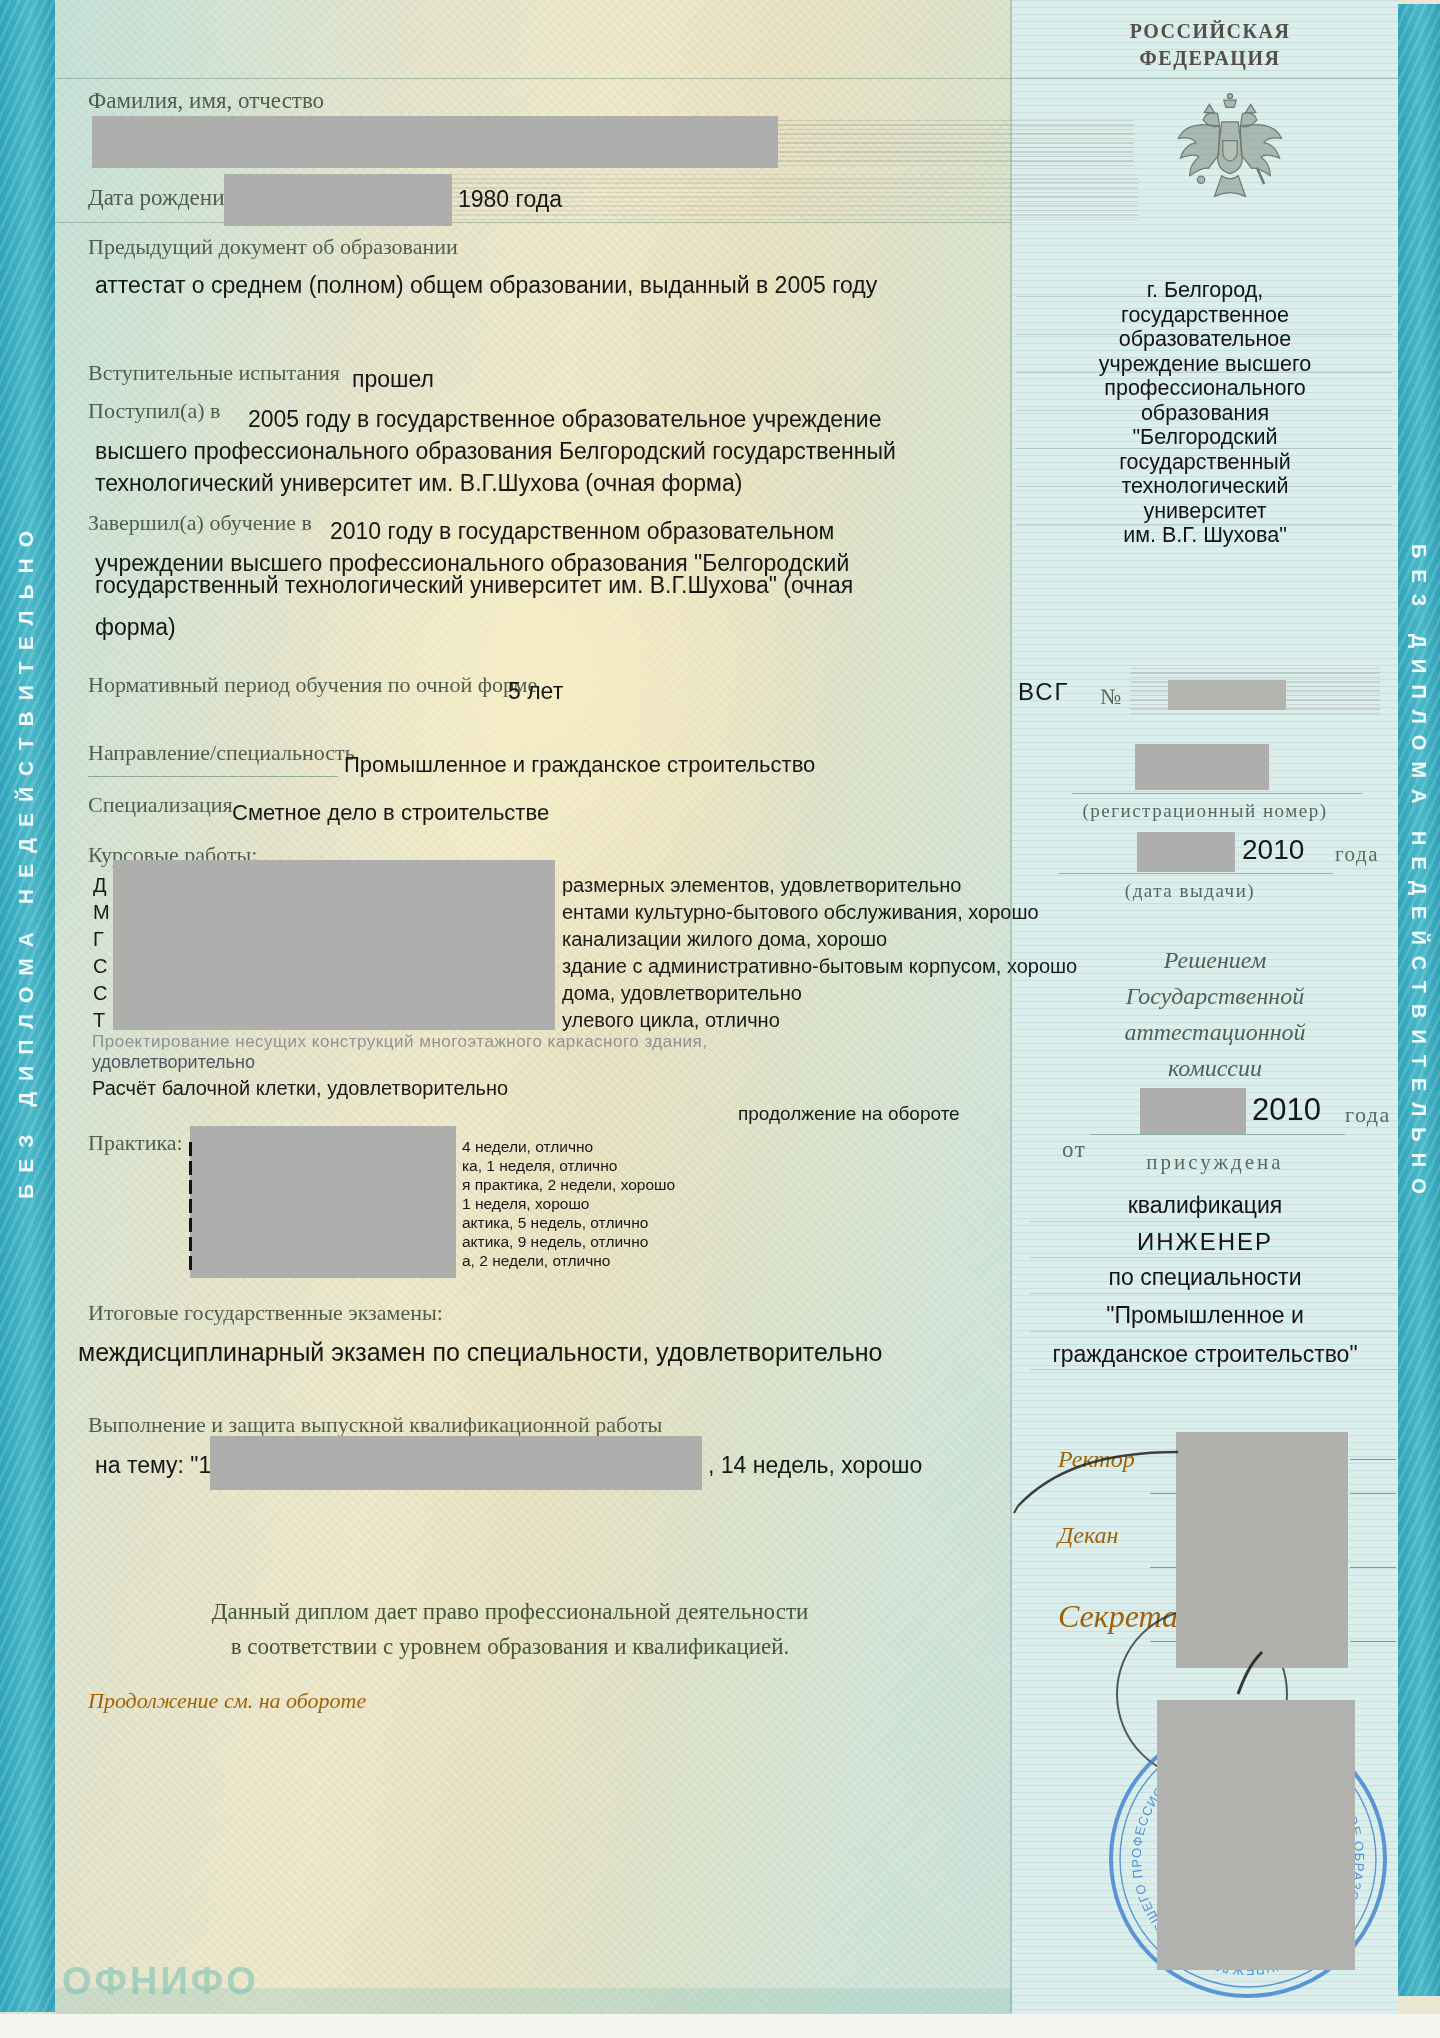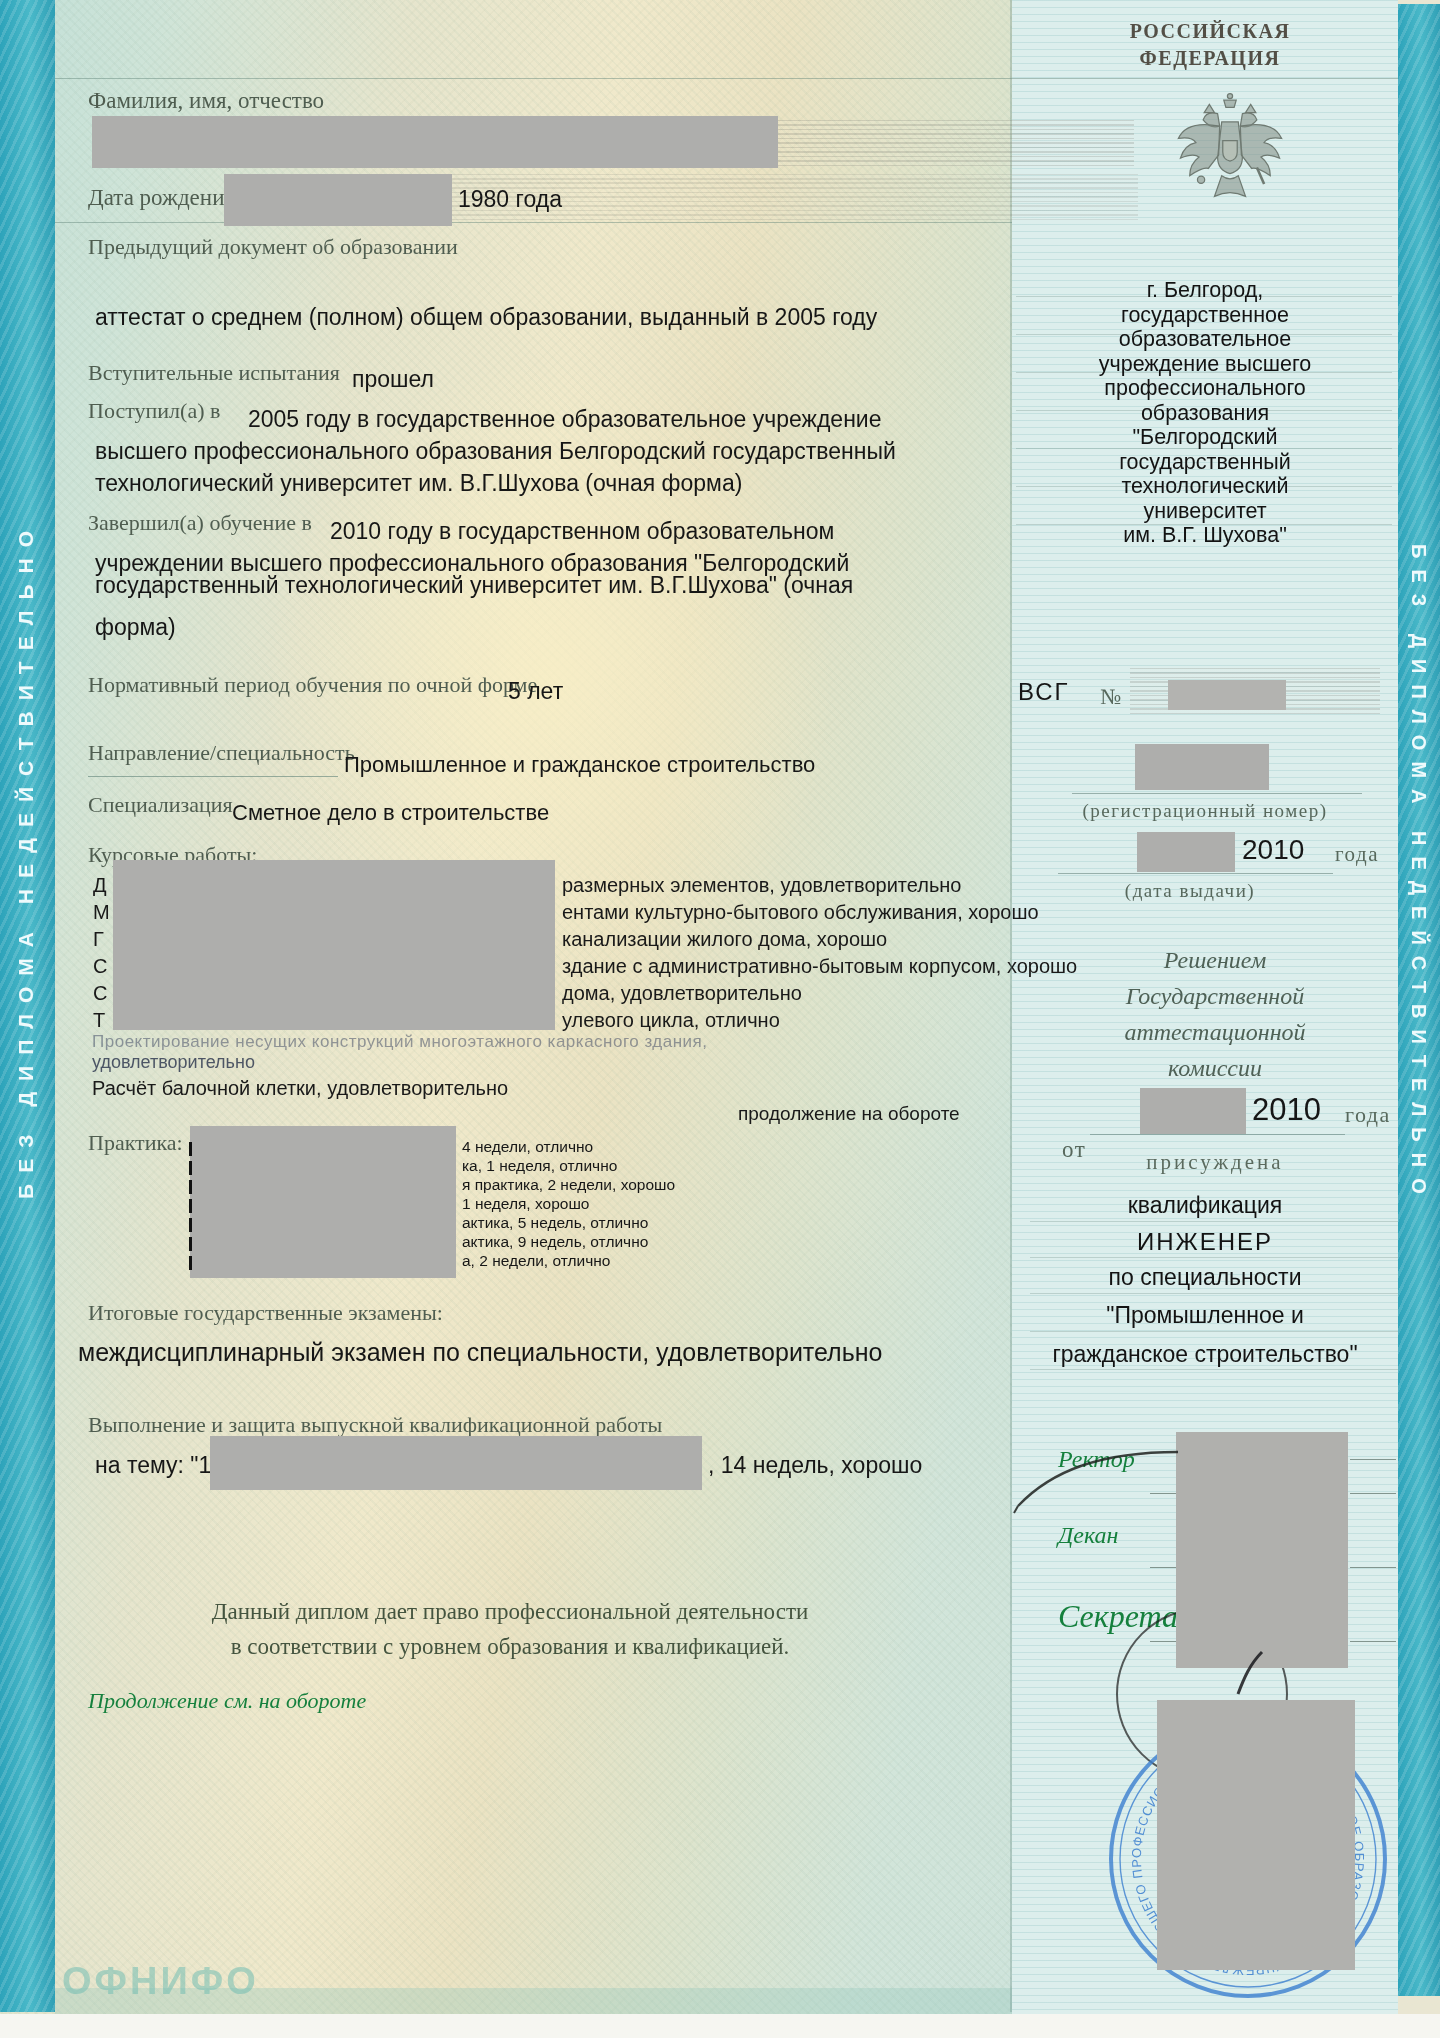--- a/index.html
+++ b/index.html
@@ -20,21 +20,21 @@
   .band{background:linear-gradient(90deg,#2da3ba,#4ab9c9 55%,#2f9fb5);}
   .band:after{content:"";position:absolute;inset:0;
     background:repeating-linear-gradient(115deg,rgba(255,255,255,.14) 0 3px,transparent 3px 8px);}
   .band-text{position:absolute;writing-mode:vertical-rl;text-orientation:mixed;
     color:#eefafc;font-weight:bold;letter-spacing:11px;font-size:21px;z-index:2;}
   .rule{position:absolute;height:1px;background:rgba(95,130,120,.45);}
   .lbl{font-family:"Liberation Serif","DejaVu Serif",serif;color:#4f5d50;font-size:22px;}
   .typed{color:#161616;font-size:23px;}
   .typed-sm{color:#191919;font-size:20px;}
   .cap{font-family:"Liberation Serif","DejaVu Serif",serif;color:#57685c;font-size:19px;letter-spacing:1.5px;}
-  .it{font-family:"Liberation Serif","DejaVu Serif",serif;font-style:italic;color:#15803d;}
+  .it{font-family:"Liberation Serif","DejaVu Serif",serif;font-style:italic;color:#a16207;}
   .redact{position:absolute;background:#aeaeac;z-index:6;}
   .scanlines{position:absolute;opacity:.55;z-index:1;
     background:repeating-linear-gradient(0deg,rgba(138,138,130,.5) 0 1.5px,rgba(235,232,222,.15) 1.5px 4.5px);}
   .tick{position:absolute;width:3px;height:14px;background:#111;z-index:7;}
   .stub{position:absolute;height:1px;background:rgba(70,90,80,.6);}
   .faint{color:rgba(55,65,95,.5);filter:blur(.4px);}
   .watermark{font-weight:bold;color:rgba(115,190,178,.55);letter-spacing:3px;}
 </style>
 </head>
 <body>
@@ -61,21 +61,21 @@
   <div class="abs lbl" style="left:88px;top:88px;font-size:23px;">Фамилия, имя, отчество</div>
   <div class="scanlines" style="left:778px;top:120px;width:356px;height:46px;"></div>
   <div class="redact" style="left:92px;top:116px;width:686px;height:52px;"></div>
 
   <div class="abs lbl" style="left:88px;top:185px;font-size:23px;">Дата рождения</div>
   <div class="scanlines" style="left:450px;top:174px;width:688px;height:46px;opacity:.4;"></div>
   <div class="redact" style="left:224px;top:174px;width:228px;height:52px;"></div>
   <div class="abs typed" style="left:458px;top:186px;z-index:2;">1980 года</div>
 
   <div class="abs lbl" style="left:88px;top:234px;">Предыдущий документ об образовании</div>
-  <div class="abs typed" style="left:95px;top:272px;margin-top:32px;">аттестат о среднем (полном) общем образовании, выданный в 2005 году</div>
+  <div class="abs typed" style="left:95px;top:272px;">аттестат о среднем (полном) общем образовании, выданный в 2005 году</div>
 
   <div class="abs lbl" style="left:88px;top:360px;">Вступительные испытания</div>
   <div class="abs typed" style="left:352px;top:366px;">прошел</div>
 
   <div class="abs lbl" style="left:88px;top:398px;">Поступил(а) в</div>
   <div class="abs typed" style="left:248px;top:406px;">2005 году в  государственное образовательное учреждение</div>
   <div class="abs typed" style="left:95px;top:438px;">высшего профессионального образования Белгородский государственный</div>
   <div class="abs typed" style="left:95px;top:470px;">технологический университет им. В.Г.Шухова (очная форма)</div>
 
   <div class="abs lbl" style="left:88px;top:510px;">Завершил(а) обучение в</div>

